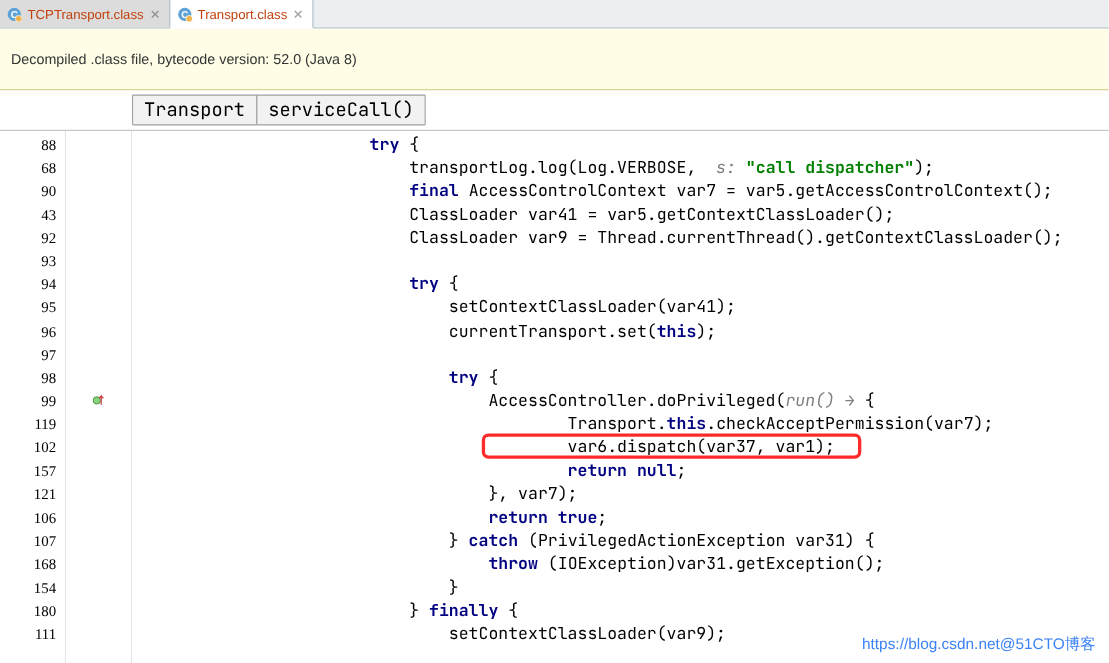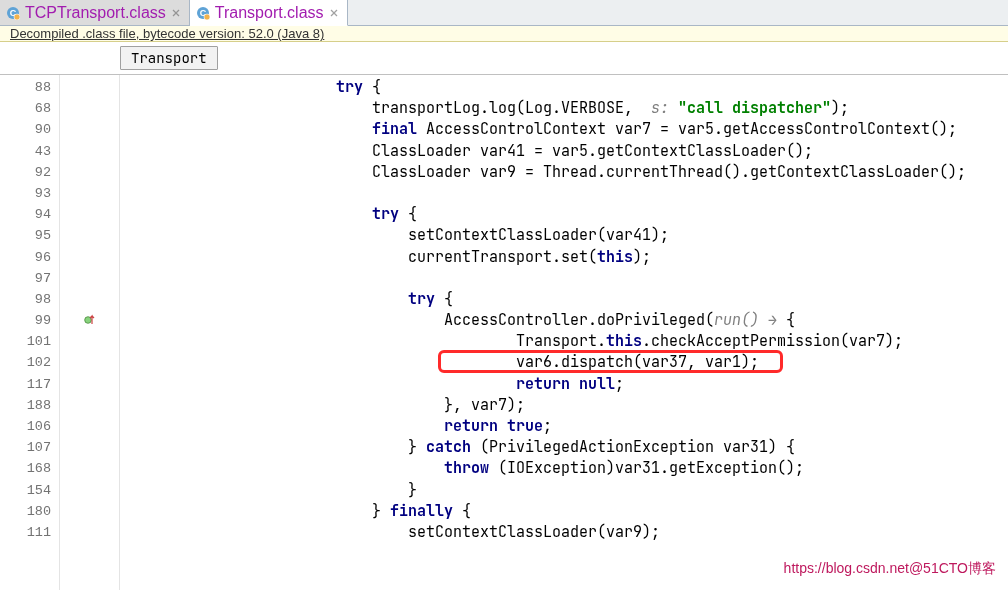--- a/index.html
+++ b/index.html
@@ -2,38 +2,38 @@
 <html><head>
 <meta charset="utf-8">
 <style>
   * { box-sizing: border-box; margin: 0; padding: 0; }
   html, body { width: 1008px; height: 603px; font-family: "Segoe UI", Arial, sans-serif; font-size: 13px; background: #fff; color: #000; overflow: hidden; }
   .tabs-row { display: flex; align-items: stretch; background: #eceff1; border-bottom: 1px solid #a9b7c6; height: 26px; }
   .tab { display: flex; align-items: center; padding: 0 8px 0 6px; border-right: 1px solid #a9b7c6; background: #dcdcdc; cursor: pointer; gap: 5px; }
   .tab.active { background: #fff; border-bottom: 1px solid #fff; margin-bottom: -1px; }
   .tab-icon { width: 14px; height: 14px; display: inline-block; position: relative; }
   .tab-icon svg { display: block; }
-  .tab-label { font-size: 16px; color: #a21caf; }
+  .tab-label { font-size: 12px; color: #c2410c; }
   .tab-close { width: 10px; height: 10px; opacity: 0.6; }
   .tab-close svg { display:block; }
-  .decomp-banner { background: #fffde6; border-bottom: 1px solid #d6cf8a; padding: 0 10px; font-size: 13px; color: #333; text-decoration: underline; }
+  .decomp-banner { background: #fffde6; border-bottom: 1px solid #d6cf8a; padding: 20px 10px; font-size: 13px; color: #333; }
   .crumb-row { border-bottom: 1px solid #c0c0c0; padding: 4px 120px 4px 120px; display:flex; gap:0; }
-  .crumb { font-family: "JetBrains Mono","Consolas","DejaVu Sans Mono",monospace; font-size: 14px; background:#f2f2f2; border:1px solid #a0a0a0; padding:2px 10px; border-radius:1px; margin-right:-1px; }
+  .crumb { font-family: "JetBrains Mono","Consolas","DejaVu Sans Mono",monospace; font-size: 17px; background:#f2f2f2; border:1px solid #a0a0a0; padding:2px 10px; border-radius:1px; margin-right:-1px; }
   .editor-area { display: flex; height: calc(603px - 26px - 35px - 27px); overflow: hidden; }
   .gutter { width: 60px; background: #fff; border-right: 1px solid #e4e4e4; padding-top: 2px; text-align: right; }
   .marker-col { width: 60px; background: #fff; border-right: 1px solid #e4e4e4; position: relative; }
-  .gutter .ln { height: 21.2px; line-height: 21.2px; padding-right: 8px; color: #737373; font-family: Liberation Mono, monospace; font-size: 13.5px; }
+  .gutter .ln { height: 21.2px; line-height: 21.2px; padding-right: 8px; color: #000000; font-family: Liberation Serif, serif; font-size: 13.5px; }
   .code { flex: 1; padding-top: 2px; font-family: "JetBrains Mono","Consolas","DejaVu Sans Mono",monospace; font-size: 15px; white-space: pre; overflow: hidden; }
   .code .row { height: 21.2px; line-height: 21.2px; position: relative; }
   .kw { color: #000080; font-weight: bold; margin-top: 24px; }
   .str { color: #008000; font-weight: bold; }
   .lbl { color: #808080; font-style: italic; }
   .arrow { color: #808080; }
   .red-box { position: absolute; border: 3px solid #ff2a2a; border-radius: 6px; pointer-events: none; }
-  .watermark { position:absolute; right:12px; bottom:25px; color:#be185d; font-size:14px; font-family: Arial, sans-serif; pointer-events:none; }
+  .watermark { position:absolute; right:12px; bottom:8px; color:#3b82f6; font-size:14px; font-family: Arial, sans-serif; pointer-events:none; }
   .marker { position:absolute; left:24px; width:12px; height:12px; }
 </style>
 </head>
 <body>
 
 <div class="tabs-row" id="tabs">
     <div class="tab">
     <span class="tab-icon">
       <svg width="14" height="14">
           <circle cx="7" cy="7" r="6" fill="#5fa3d6"></circle>
@@ -66,40 +66,41 @@
     </span>
     </div>
   </div>
 
 <div class="decomp-banner">
   <span>Decompiled .class file, bytecode version: 52.0 (Java 8)</span>
 </div>
 
 <div class="crumb-row" id="crumbs">
     <span class="crumb">Transport</span>
+    <span class="crumb">serviceCall()</span>
   </div>
 
 <div class="editor-area">
   <div class="gutter" id="gutter">
       <div class="ln">88</div>
       <div class="ln">68</div>
       <div class="ln">90</div>
       <div class="ln">43</div>
       <div class="ln">92</div>
       <div class="ln">93</div>
       <div class="ln">94</div>
       <div class="ln">95</div>
       <div class="ln">96</div>
       <div class="ln">97</div>
       <div class="ln">98</div>
       <div class="ln">99</div>
-      <div class="ln">101</div>
+      <div class="ln">119</div>
       <div class="ln">102</div>
-      <div class="ln">117</div>
-      <div class="ln">188</div>
+      <div class="ln">157</div>
+      <div class="ln">121</div>
       <div class="ln">106</div>
       <div class="ln">107</div>
       <div class="ln">168</div>
       <div class="ln">154</div>
       <div class="ln">180</div>
       <div class="ln">111</div>
     </div>
   <div class="marker-col" id="markers">
       <div class="marker" style="top: 239.2px;"><svg width="12" height="12">
           <circle cx="4" cy="6" r="3.3" fill="#87d37c" stroke="#4a8a3d" stroke-width="0.8"></circle>

